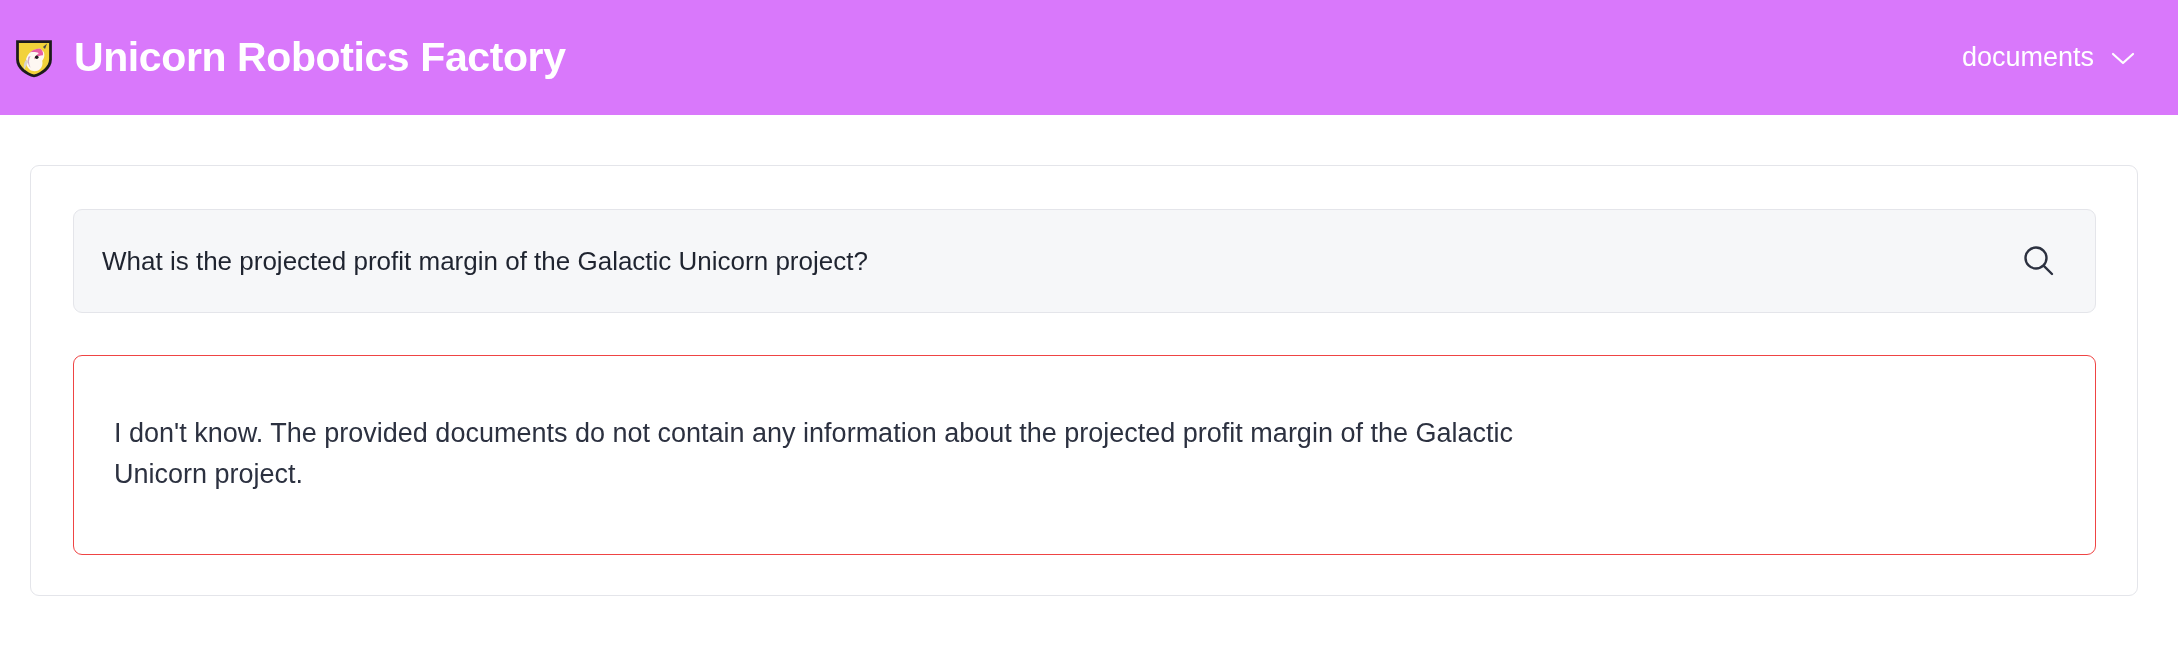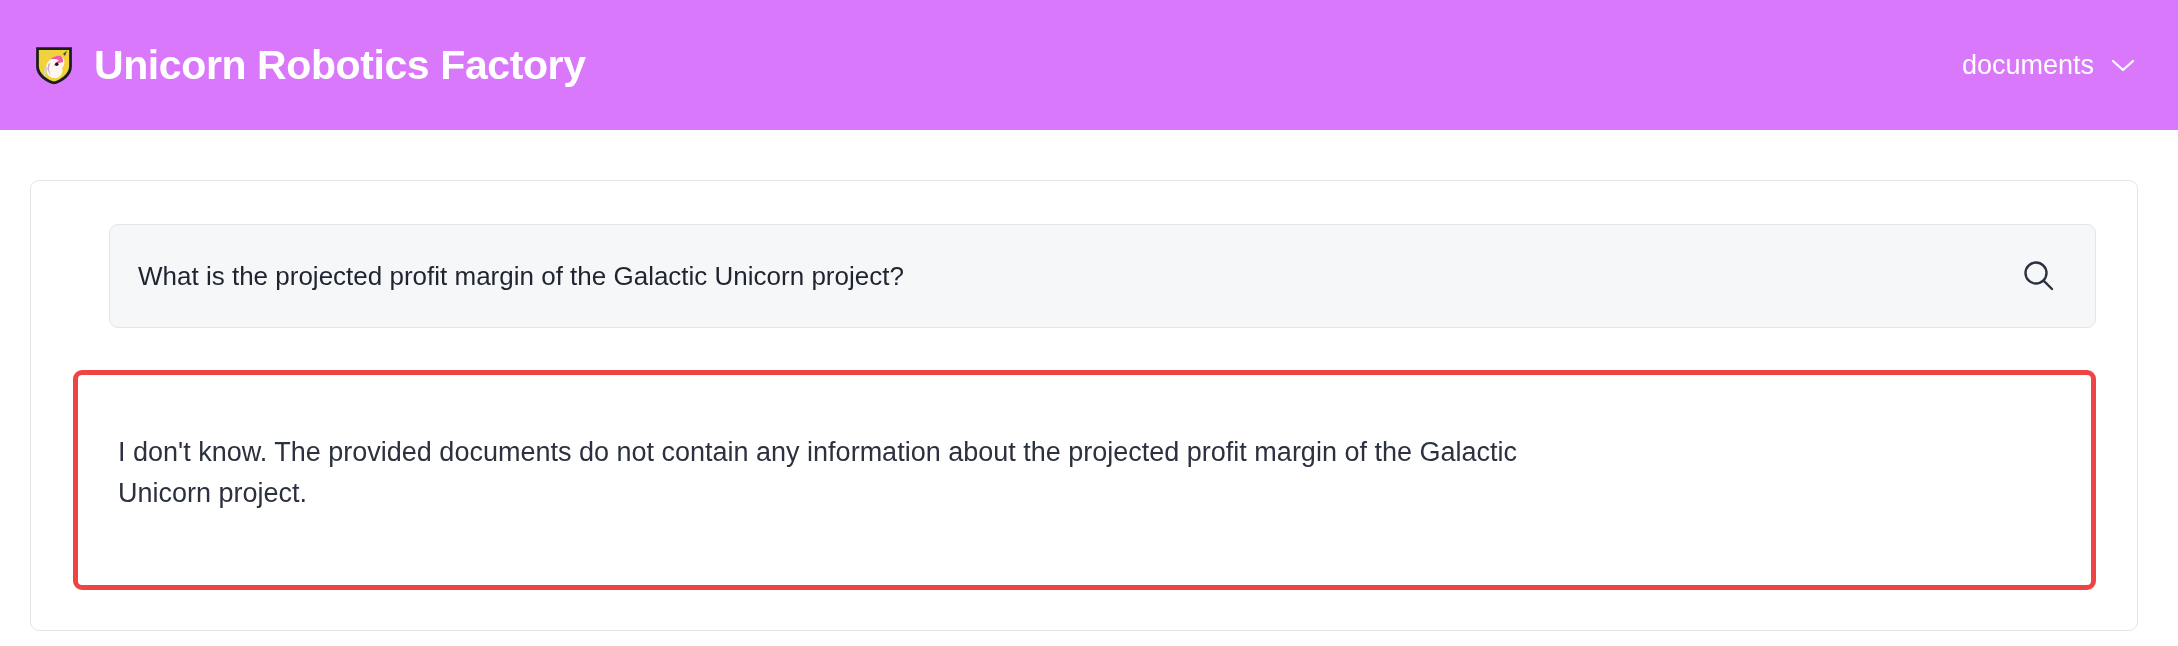--- a/index.html
+++ b/index.html
@@ -9,26 +9,26 @@
   body {
     width: 2178px;
     height: 646px;
     background: #ffffff;
     font-family: "Liberation Sans", sans-serif;
     overflow: hidden;
   }
 
   
   .app-header {
-    height: 130px;
+    height: 115px;
     background: #d978fb;
     display: flex;
     align-items: center;
     justify-content: space-between;
-    padding: 0 38px 0 32px;
+    padding: 0 38px 0 12px;
     box-sizing: border-box;
   }
   .brand {
     display: flex;
     align-items: center;
     gap: 18px;
   }
   .brand-logo {
     width: 44px;
     height: 44px;
@@ -81,21 +81,20 @@
   .search-box {
     background: #f6f7f9;
     border: 1px solid #e4e5ea;
     border-radius: 9px;
     height: 104px;
     display: flex;
     align-items: center;
     justify-content: space-between;
     padding: 0 34px 0 28px;
     box-sizing: border-box;
-    margin-left: 36px;
   }
   .search-query {
     font-size: 26px;
     color: #1f2430;
     line-height: 1;
     flex: 1 1 auto;
     white-space: nowrap;
     overflow: hidden;
     text-overflow: ellipsis;
     background: transparent;
@@ -120,23 +119,23 @@
   .search-icon {
     width: 38px;
     height: 38px;
     display: block;
   }
 
   
   .answer-box {
     margin-top: 42px;
     background: #ffffff;
-    border: 5px solid #ef4444;
+    border: 1px solid #ef4444;
     border-radius: 9px;
-    padding: 30px 38px 44px 40px;
+    padding: 30px 38px 32px 40px;
     box-sizing: border-box;
   }
   .answer-text {
     font-size: 27px;
     color: #2c3140;
     line-height: 1.52;
     max-width: 1420px;
   }
 </style>
 </head>

